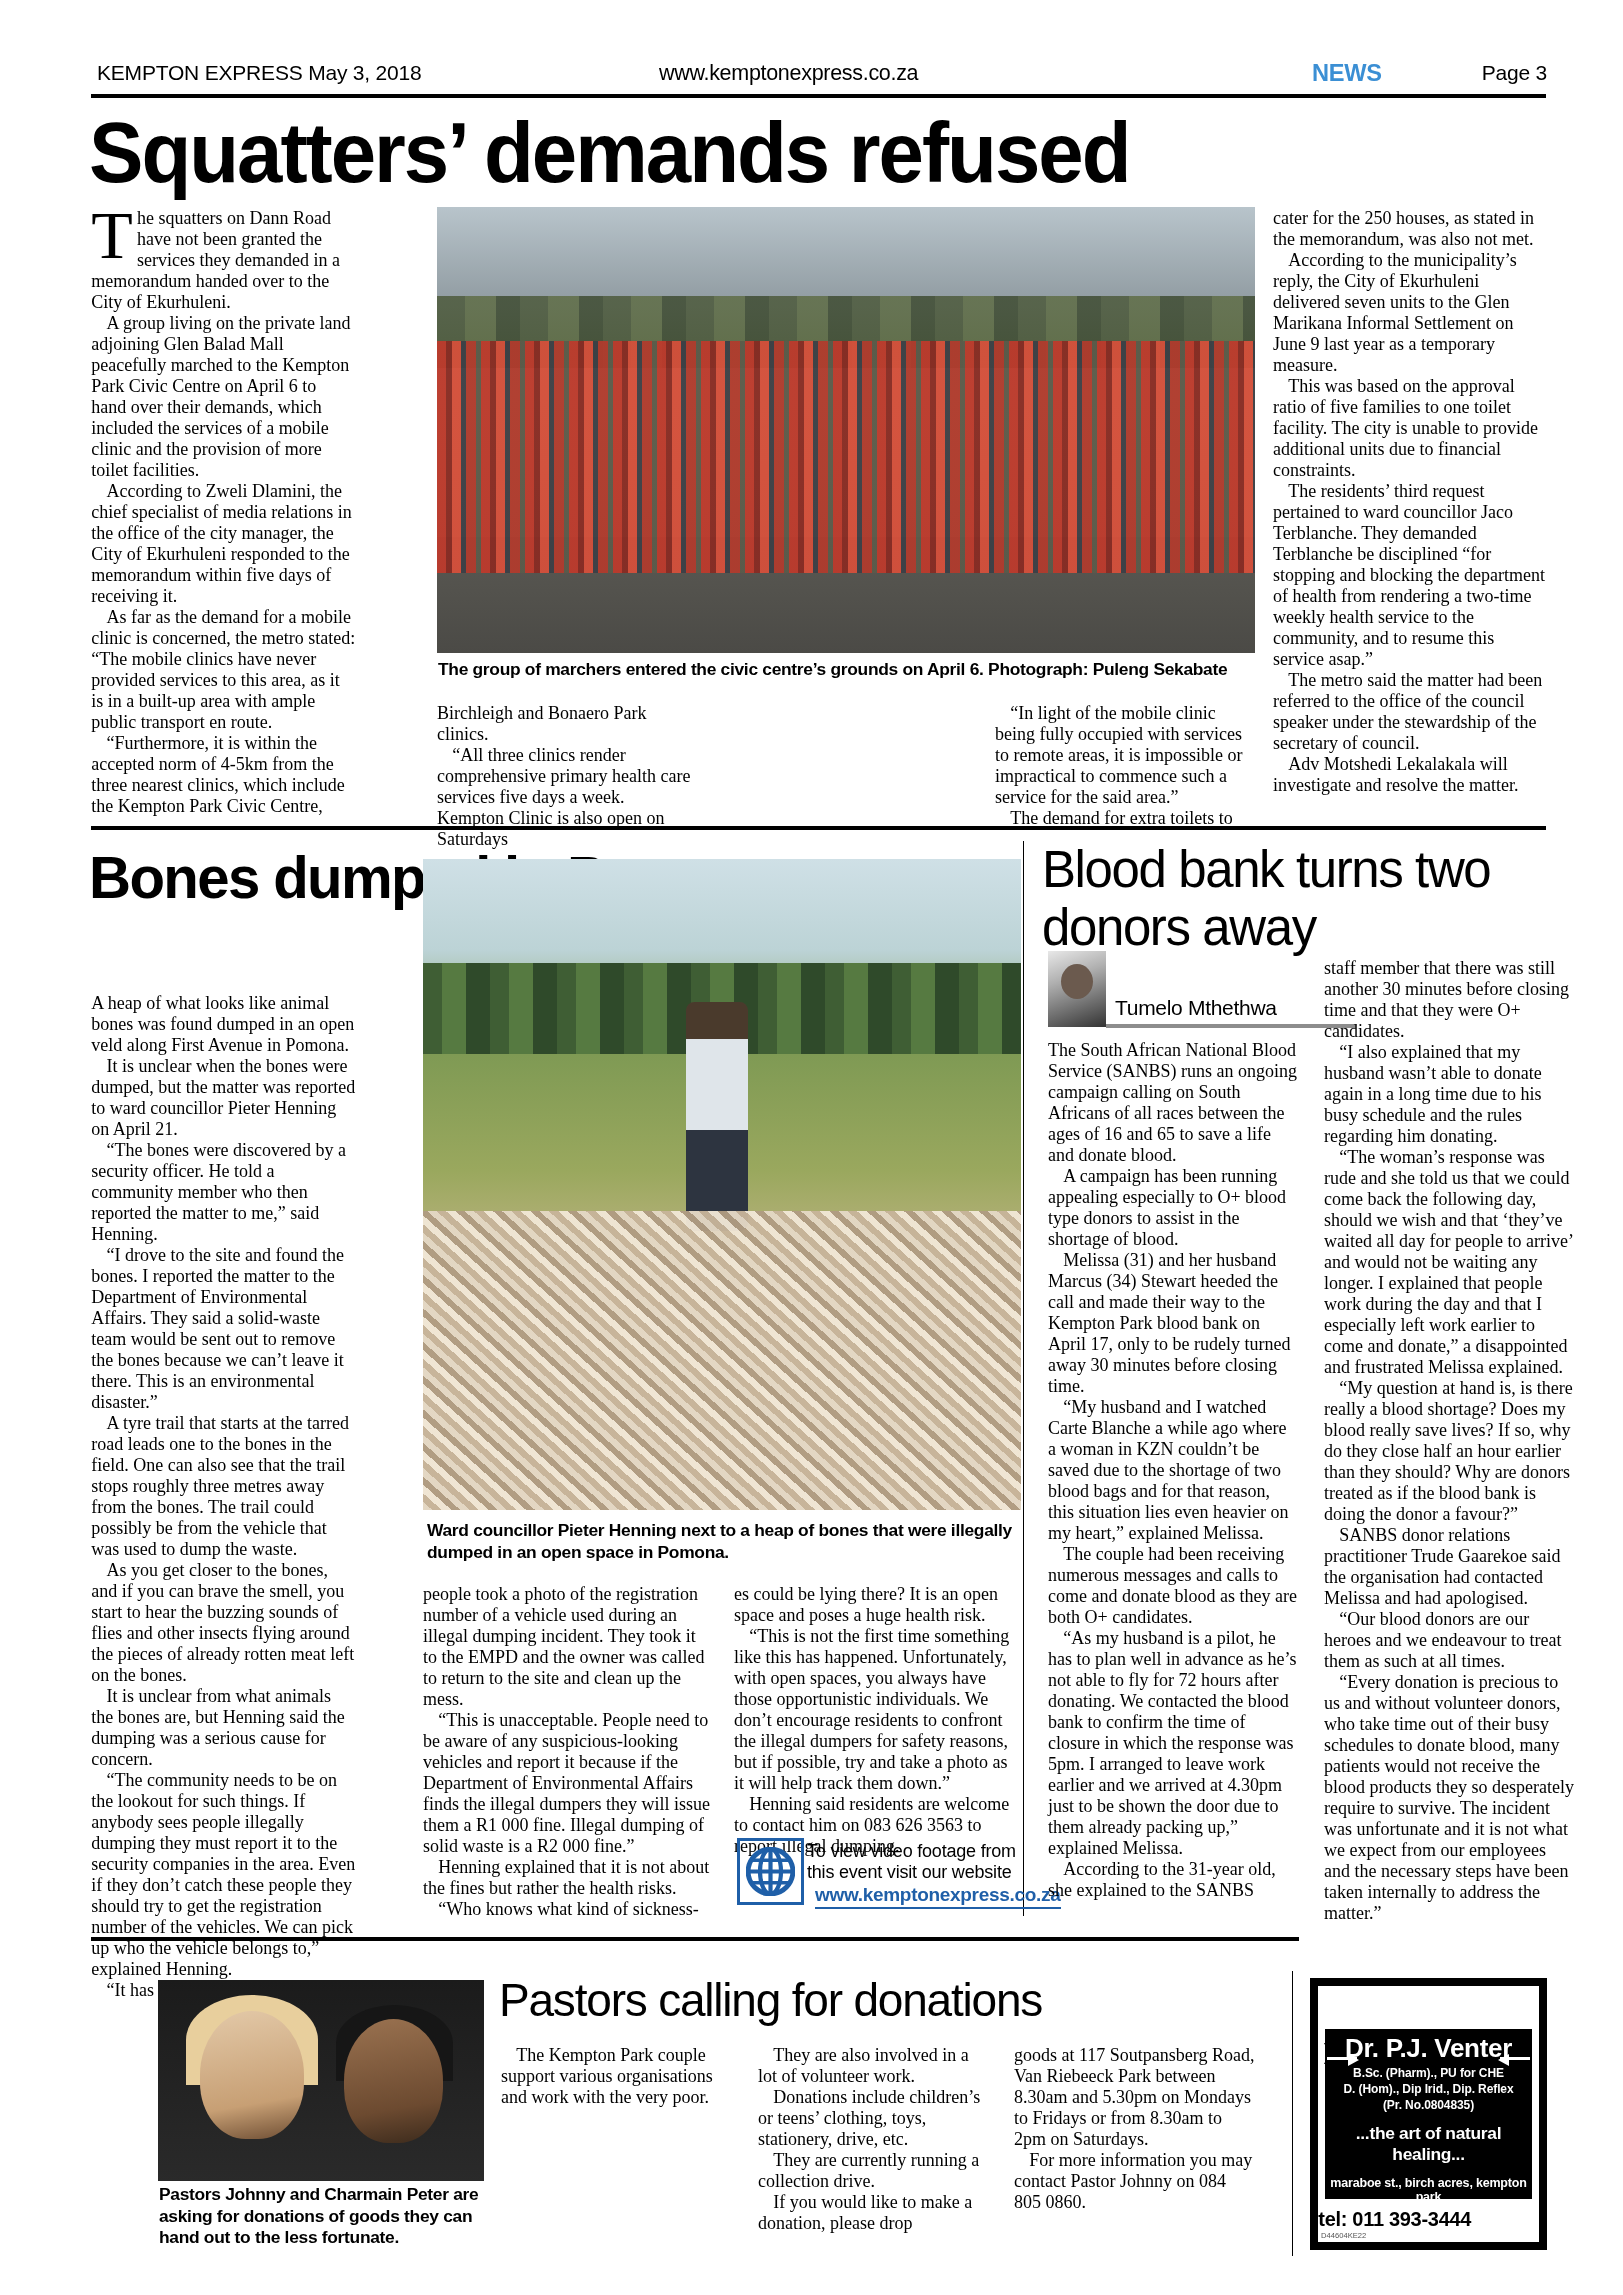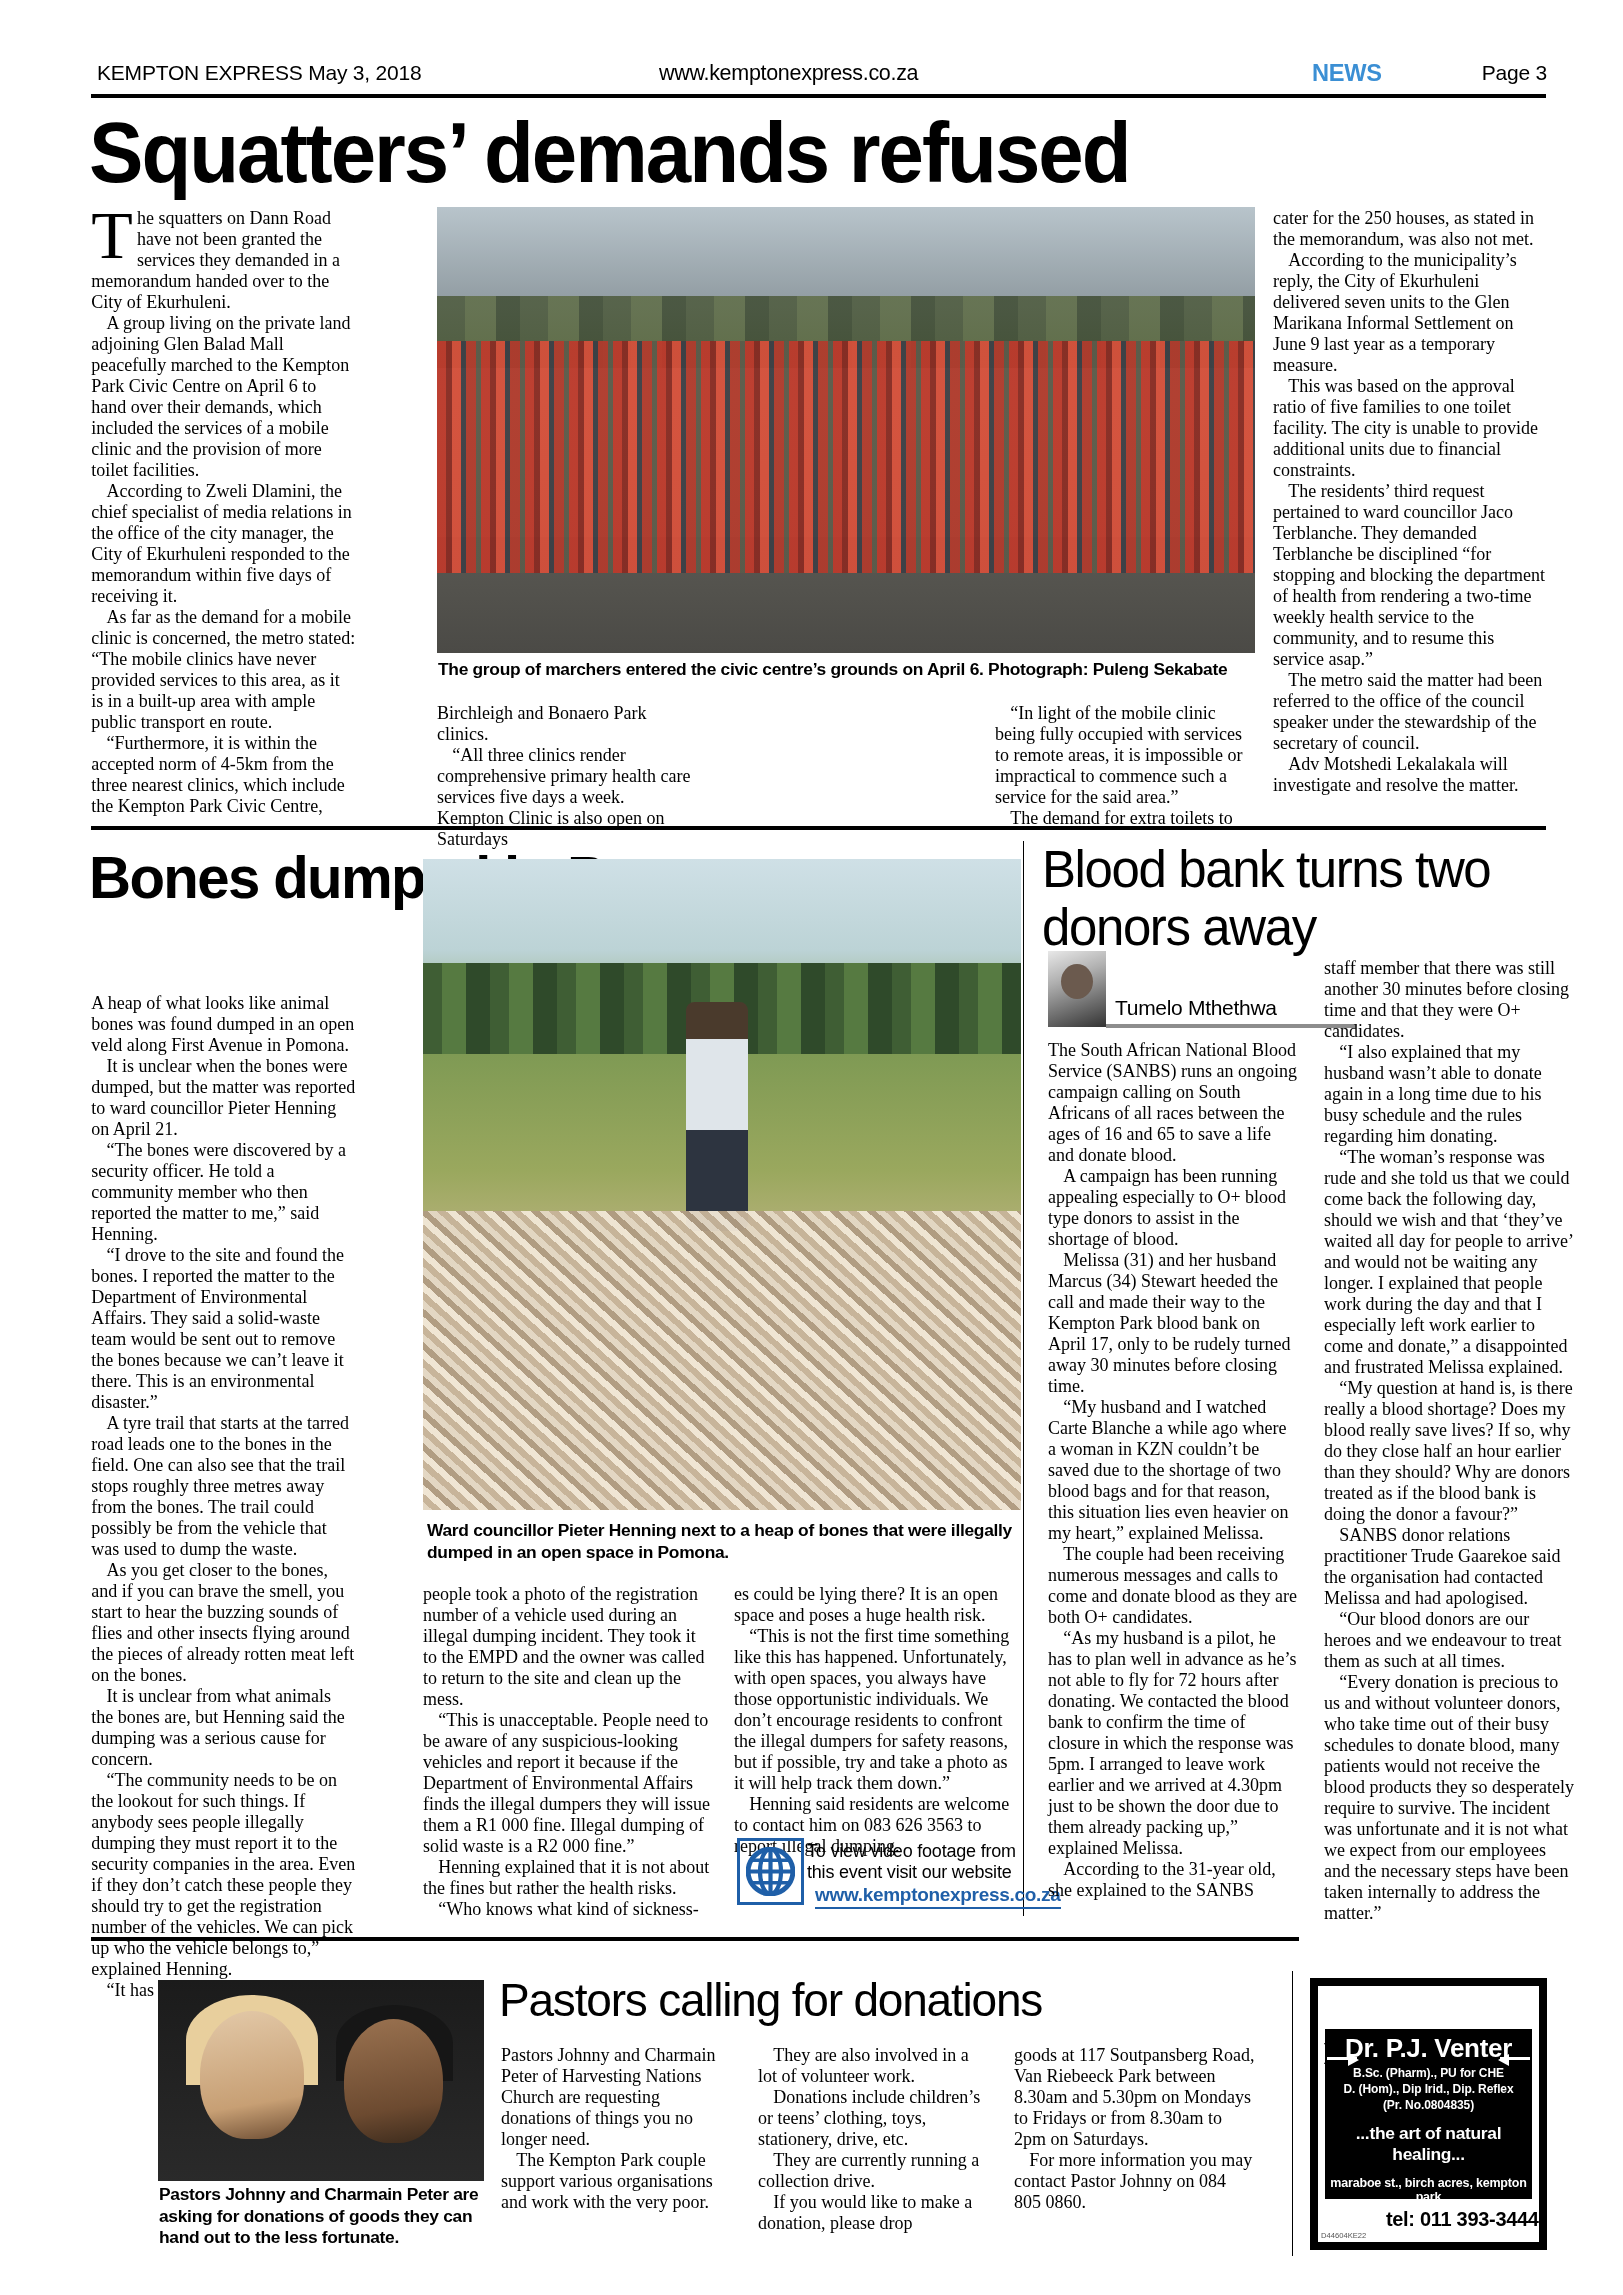--- a/index.html
+++ b/index.html
@@ -239,21 +239,21 @@
   }
   .ad-slogan {
     font-family: "Liberation Sans", sans-serif; font-weight: 700; font-size: 17.4px;
     letter-spacing: -0.3px; margin-top: 11px;
   }
   .ad-addr {
     font-family: "Liberation Sans", sans-serif; font-weight: 700; font-size: 12.5px;
     letter-spacing: -0.2px; margin-top: 11px;
   }
   .ad-tel {
-    position: absolute; bottom: 11px; left: 0; width: 100%; text-align: right;
+    position: absolute; bottom: 11px; left: 0; width: 100%; text-align: left;
     font-family: "Liberation Sans", sans-serif; font-weight: 700; font-size: 20px;
     letter-spacing: -0.3px;
   }
   .ad-code {
     position: absolute; bottom: 1.4px; left: 2.8px;
     font-family: "Liberation Sans", sans-serif; font-size: 7.6px; color: #555;
   }
   .ad-arrow-l, .ad-arrow-r {
     position: absolute; top: 28px; width: 30.5px; height: 0;
     border-top: 3.5px solid #fff;
@@ -407,21 +407,20 @@
 
   <div class="photo-pastors">
     <div class="hair1"></div>
     <div class="face1"></div>
     <div class="hair2"></div>
     <div class="face2"></div>
   </div>
   <div class="cap-pastors caption-bold">Pastors Johnny and Charmain Peter are asking for donations of goods they can hand out to the less fortunate.</div>
 
   <div class="d-col1 col-text">
-    <p class="first">Pastors Johnny and Charmain Peter of Harvesting Nations Church are requesting donations of things you no longer need.</p>
     <p>The Kempton Park couple support various organisations and work with the very poor.</p>
   </div>
   <div class="d-col2 col-text">
     <p>They are also involved in a lot of volunteer work.</p>
     <p>Donations include children’s or teens’ clothing, toys, stationery, drive, etc.</p>
     <p>They are currently running a collection drive.</p>
     <p>If you would like to make a donation, please drop</p>
   </div>
   <div class="d-col3 col-text">
     <p class="first">goods at 117 Soutpansberg Road, Van Riebeeck Park between 8.30am and 5.30pm on Mondays to Fridays or from 8.30am to 2pm on Saturdays.</p>

